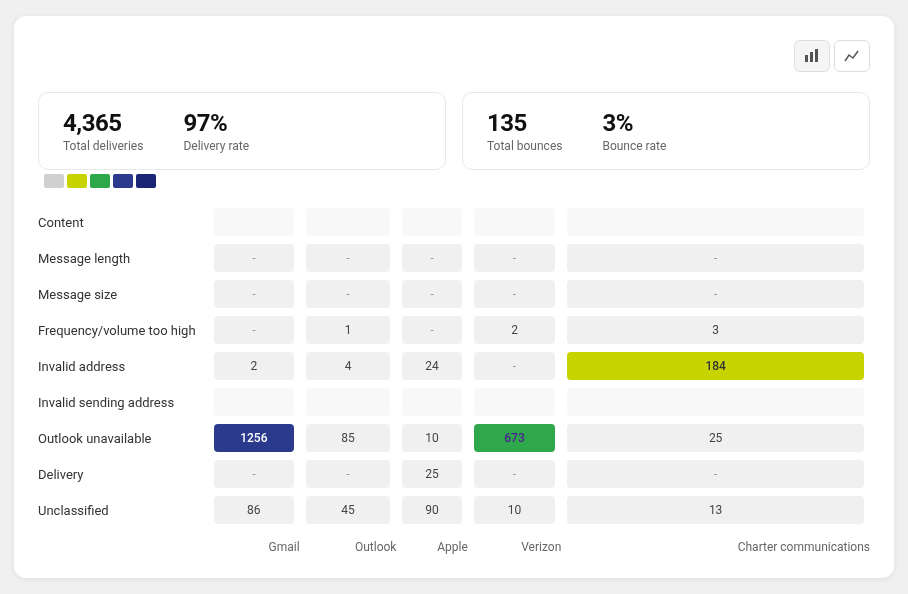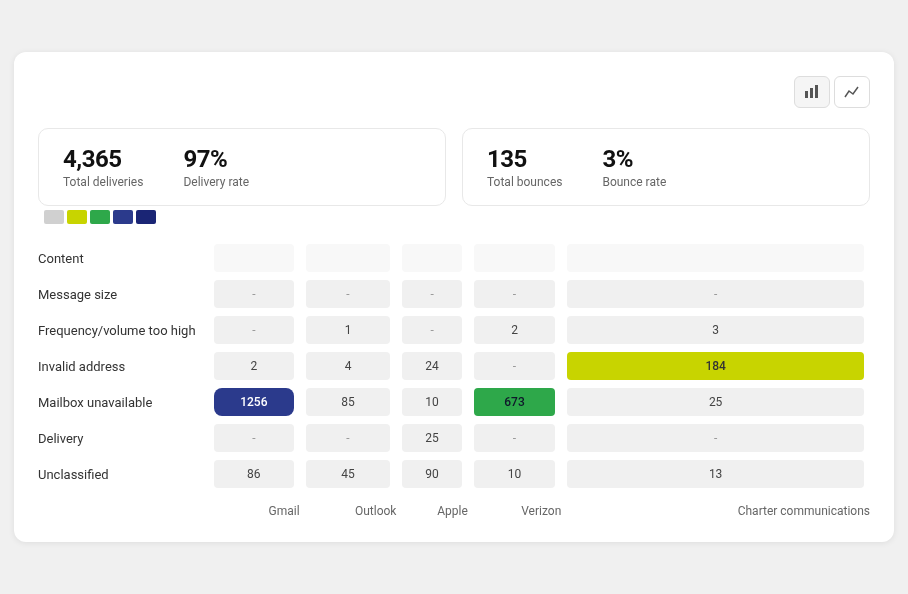--- a/index.html
+++ b/index.html
@@ -136,25 +136,24 @@
     }
     .cell-highlight-yellow {
       background: #c8d400;
       color: #333;
       font-weight: 500;
     }
     .cell-highlight-blue-dark {
       background: #2b3a8c;
       color: #fff;
       font-weight: 500;
-      border-radius: 8px;
     }
     .cell-highlight-green {
       background: #2ea84a;
-      color: #0f172a;
+      color: #4c1d95;
       font-weight: 500;
     }
     tfoot td {
       text-align: right;
       padding-top: 12px;
       font-size: 12px;
       color: #666;
       vertical-align: top;
     }
     tfoot td:first-child {
@@ -237,20 +236,38 @@
               <div class="cell-inner cell-empty"></div>
             </td>
             <td class="data-cell">
               <div class="cell-inner cell-empty"></div>
             </td>
             <td class="data-cell">
               <div class="cell-inner cell-empty"></div>
             </td>
           </tr>
           <tr>
+            <td>Message length</td>
+            <td class="data-cell">
+              <div class="cell-inner cell-bg dash-cell">-</div>
+            </td>
+            <td class="data-cell">
+              <div class="cell-inner cell-bg dash-cell">-</div>
+            </td>
+            <td class="data-cell">
+              <div class="cell-inner cell-bg dash-cell">-</div>
+            </td>
+            <td class="data-cell">
+              <div class="cell-inner cell-bg dash-cell">-</div>
+            </td>
+            <td class="data-cell">
+              <div class="cell-inner cell-bg dash-cell">-</div>
+            </td>
+          </tr>
+          <tr>
             <td>Message size</td>
             <td class="data-cell">
               <div class="cell-inner cell-bg dash-cell">-</div>
             </td>
             <td class="data-cell">
               <div class="cell-inner cell-bg dash-cell">-</div>
             </td>
             <td class="data-cell">
               <div class="cell-inner cell-bg dash-cell">-</div>
             </td>
@@ -291,21 +308,39 @@
               <div class="cell-inner cell-bg">24</div>
             </td>
             <td class="data-cell">
               <div class="cell-inner cell-bg dash-cell">-</div>
             </td>
             <td class="data-cell">
               <div class="cell-inner cell-highlight-yellow">184</div>
             </td>
           </tr>
           <tr>
-            <td>Mailbox unavailable</td>
+            <td>Invalid sending address</td>
+            <td class="data-cell">
+              <div class="cell-inner cell-empty"></div>
+            </td>
+            <td class="data-cell">
+              <div class="cell-inner cell-empty"></div>
+            </td>
+            <td class="data-cell">
+              <div class="cell-inner cell-empty"></div>
+            </td>
+            <td class="data-cell">
+              <div class="cell-inner cell-empty"></div>
+            </td>
+            <td class="data-cell">
+              <div class="cell-inner cell-empty"></div>
+            </td>
+          </tr>
+          <tr>
+            <td>Outlook unavailable</td>
             <td class="data-cell">
               <div class="cell-inner cell-highlight-blue-dark">1256</div>
             </td>
             <td class="data-cell">
               <div class="cell-inner cell-bg">85</div>
             </td>
             <td class="data-cell">
               <div class="cell-inner cell-bg">10</div>
             </td>
             <td class="data-cell">

